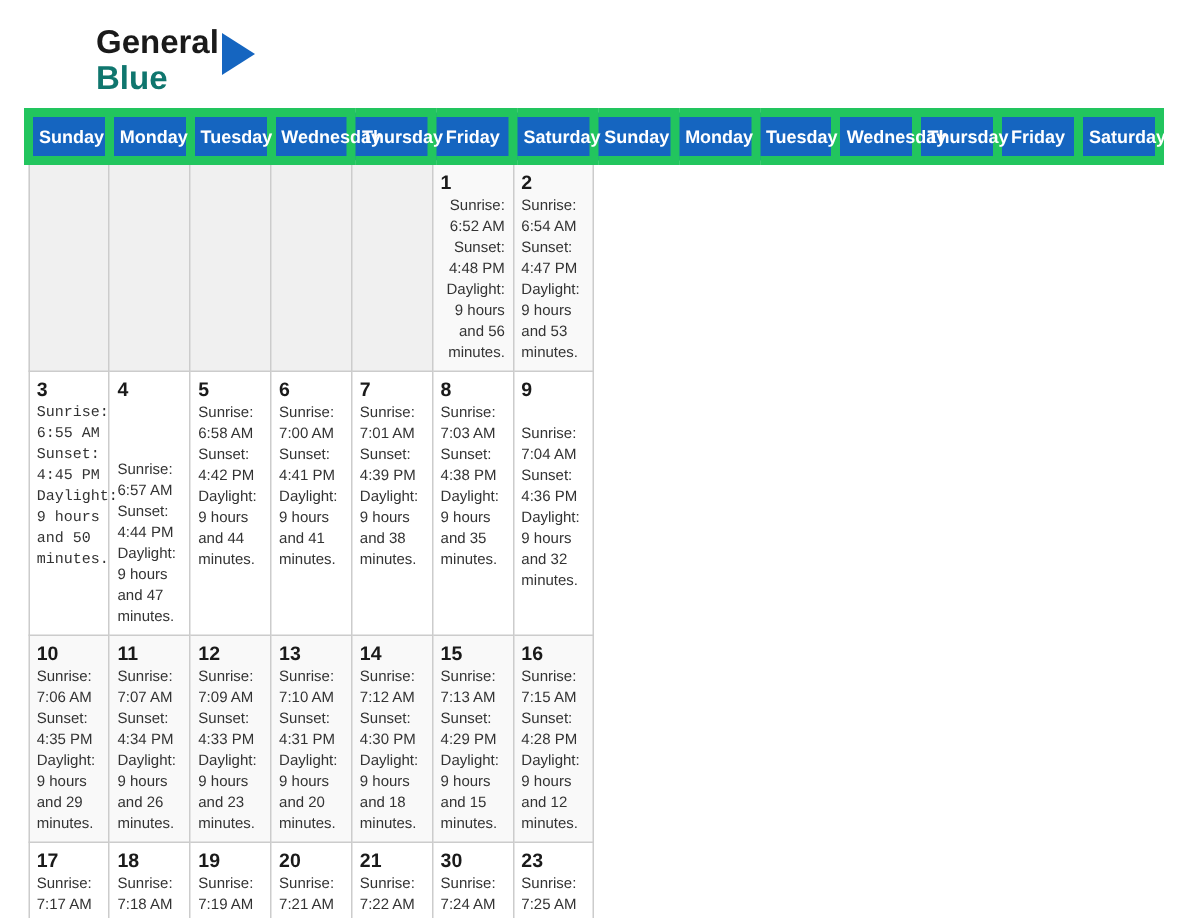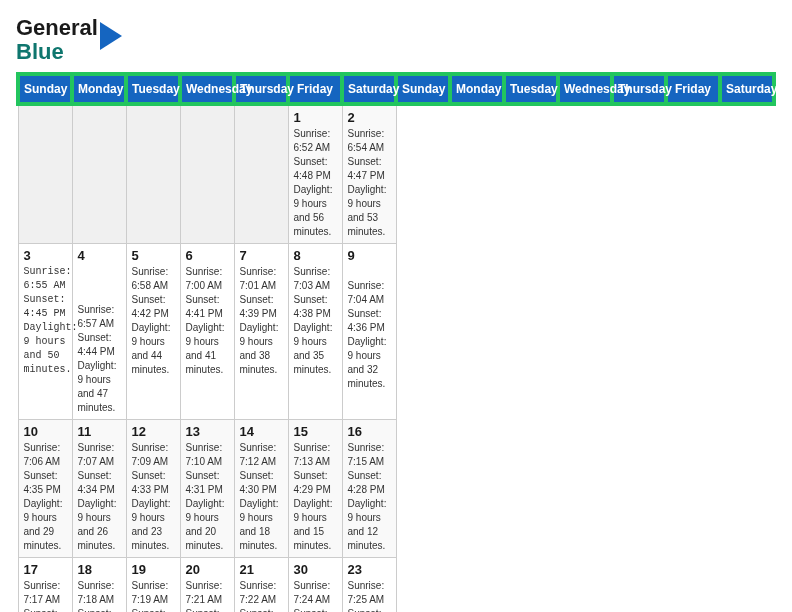--- a/index.html
+++ b/index.html
@@ -13,20 +13,21 @@
     .header-area {
       display: flex;
       justify-content: space-between;
       align-items: flex-start;
       margin-bottom: 8px;
     }
     .logo {
       display: flex;
       flex-direction: column;
       align-items: flex-start;
+      margin-left: 48px;
     }
     .logo-text {
       font-size: 22px;
       font-weight: bold;
       color: #1a1a1a;
       line-height: 1.1;
     }
     .logo-text .blue { color: #0f766e; }
     .title-block {
       text-align: right;
@@ -46,21 +47,21 @@
       border-collapse: collapse;
       table-layout: fixed;
     }
     thead tr th {
       background-color: #1565C0;
       color: #fff;
       font-size: 12px;
       font-weight: bold;
       padding: 6px 4px;
       text-align: center;
-      border: 4px solid #22c55e;
+      border: 6px solid #22c55e;
     }
     tbody tr td {
       border: 1px solid #ccc;
       vertical-align: top;
       padding: 4px 5px;
       font-size: 10.5px;
       color: #333;
       height: 90px;
       background: #fff;
     }
@@ -124,21 +125,21 @@
   </thead>
   <tbody id="calendar-body">
   <tr>
         <td class="empty-cell"></td>
         <td class="empty-cell"></td>
         <td class="empty-cell"></td>
         <td class="empty-cell"></td>
         <td class="empty-cell"></td>
         <td>
           <span class="day-num">1</span>
-          <div class="day-info" style="white-space: pre-line;">Sunrise: 6:52 AM
+          <div class="day-info" style="white-space: pre-line; text-align: right;">Sunrise: 6:52 AM
 Sunset: 4:48 PM
 Daylight: 9 hours and 56 minutes.</div>
         </td>
         <td>
           <span class="day-num">2</span>
           <div class="day-info" style="white-space: pre-line;">Sunrise: 6:54 AM
 Sunset: 4:47 PM
 Daylight: 9 hours and 53 minutes.</div>
         </td>
       </tr>

